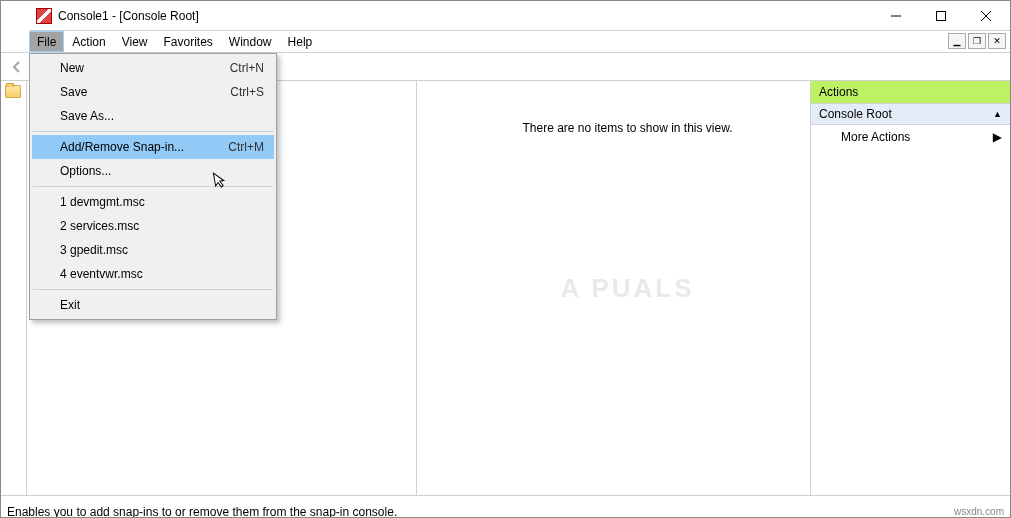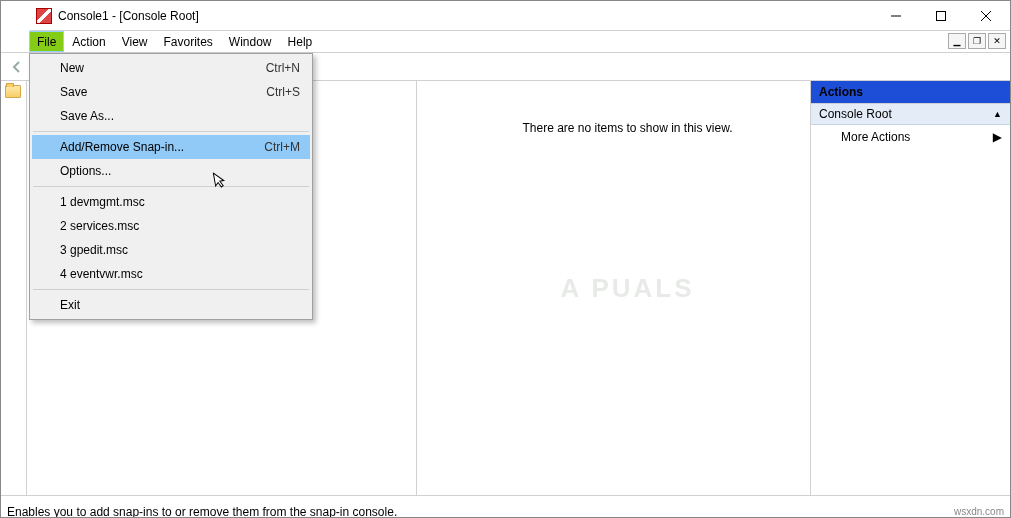--- a/index.html
+++ b/index.html
@@ -46,21 +46,21 @@
       padding-left: 28px;
       position: relative;
       border-bottom: 1px solid #d0d0d0;
     }
     .menu-item {
       padding: 0 8px;
       display: flex; align-items: center;
       cursor: default;
     }
     .menu-item.open {
-      background: #84cc16;
+      background: #a3a3a3;
       border: 1px solid #99d1ff;
       padding: 0 7px;
     }
     .mdi-controls {
       position: absolute;
       right: 4px; top: 2px;
       display: flex; gap: 2px;
     }
     .mdi-btn {
       width: 18px; height: 16px;
@@ -135,24 +135,24 @@
       letter-spacing: 3px;
       pointer-events: none;
     }
     
     .actions-pane {
       width: 200px;
       border-left: 1px solid #d0d0d0;
       background: #fff;
     }
     .actions-header {
-      background: #1d4ed8;
+      background: #bef264;
       border-bottom: 1px solid #d0d0d0;
       padding: 4px 8px;
-      font-weight: bold;
+      font-weight: normal;
     }
     .actions-group {
       background: #e4ecf7;
       border-bottom: 1px solid #c8d4e6;
       padding: 3px 8px;
       display: flex; justify-content: space-between; align-items: center;
     }
     .actions-group .arrow { font-size: 9px; }
     .actions-action {
       padding: 5px 8px 5px 30px;
@@ -170,21 +170,21 @@
       position: absolute;
       right: 6px;
       font-size: 10px;
       color: #888;
     }
     
     .dropdown {
       position: absolute;
       top: 52px;
       left: 28px;
-      width: 284px;
+      width: 248px;
       background: #f0f0f0;
       border: 1px solid #a0a0a0;
       box-shadow: 3px 3px 5px rgba(0,0,0,0.25);
       z-index: 100;
       padding: 2px;
     }
     .dd-item {
       padding: 5px 10px 5px 28px;
       display: flex;
       justify-content: space-between;

